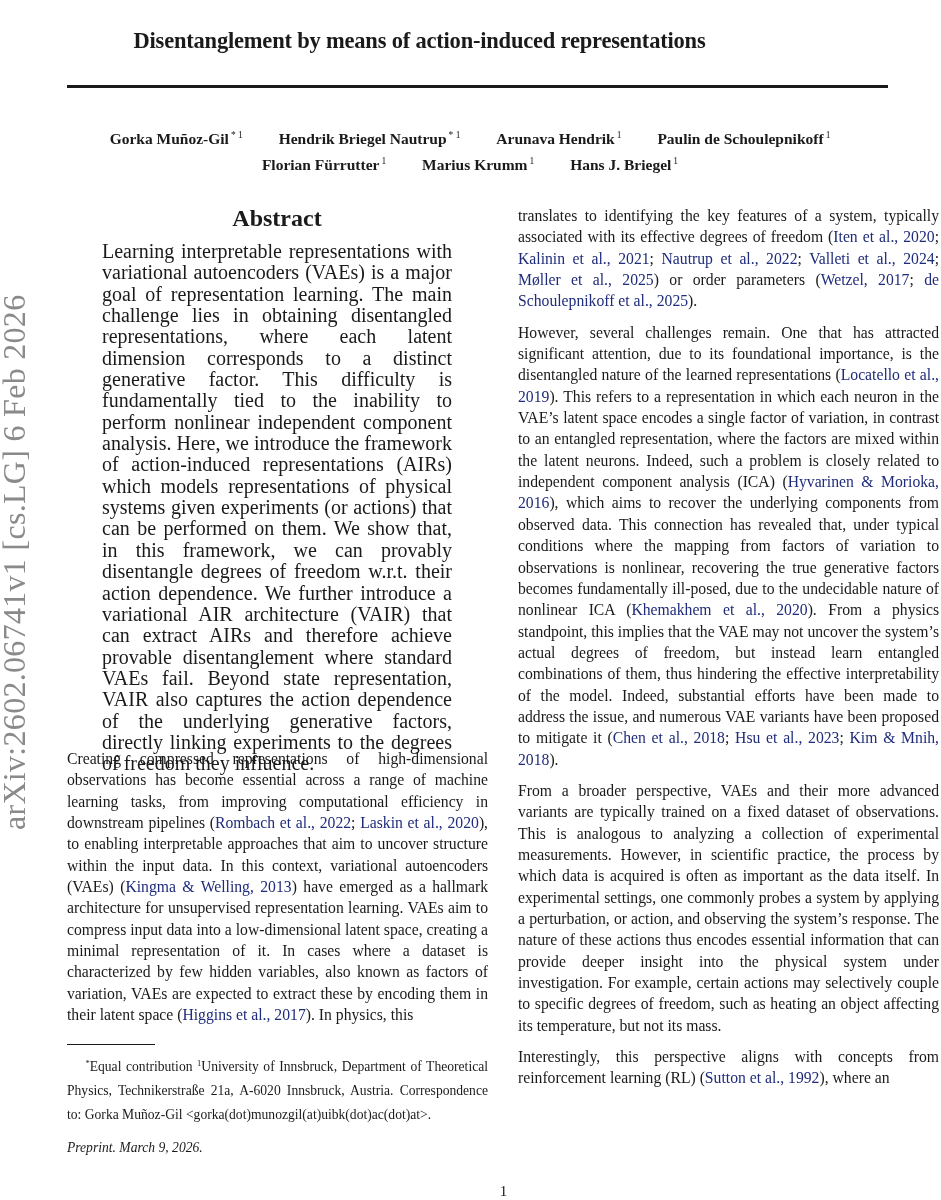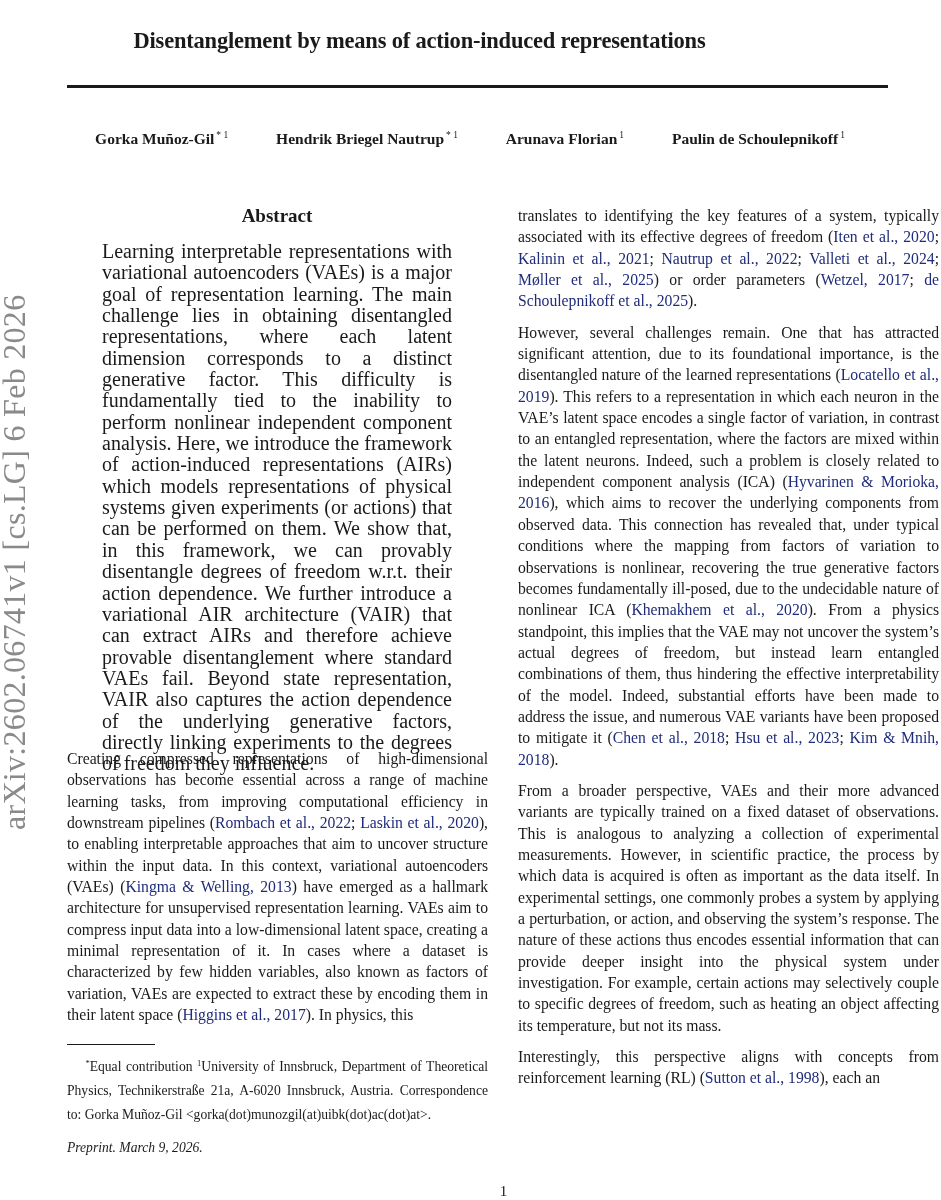--- a/index.html
+++ b/index.html
@@ -12,30 +12,30 @@
     position: absolute; left: 0; width: 839px; top: 28px;
     text-align: center; font-weight: bold; font-size: 22.5px; letter-spacing: -0.2px;
   }
   .title-rule {
     position: absolute; left: 67px; width: 821px; top: 85px; height: 2.5px; background: #1a1a1a;
   }
   .authors {
     position: absolute; left: 60px; width: 820px; top: 124px;
     text-align: center; font-weight: bold; font-size: 15.5px; line-height: 22px;
   }
-  .author { margin: 0 22px; white-space: nowrap; }
+  .author { margin: 0 16px; white-space: nowrap; }
   .author sup { font-weight: normal; font-size: 9.5px; vertical-align: 6px; margin-left: 2px; }
   .watermark {
     position: absolute; left: -4px; top: 830px;
     transform-origin: 0 0; transform: rotate(-90deg);
     font-size: 32px; color: #8a8a8a; white-space: nowrap; letter-spacing: 0.3px;
   }
   .abstract-heading {
     position: absolute; left: 102px; width: 350px; top: 205px;
-    text-align: center; font-weight: bold; font-size: 19px;
+    text-align: center; font-weight: bold; font-size: 24px;
   }
   .abstract-body {
     position: absolute; left: 102px; width: 350px; top: 241px;
     font-size: 20px; line-height: 21.35px; text-align: justify; hyphens: manual;
   }
   .col {
     position: absolute; font-size: 15.7px; line-height: 21.35px; text-align: justify;
   }
   .col-left { left: 67px; width: 421px; top: 737px; margin-top: 11px; }
   .col-right { left: 518px; width: 421px; top: 205px; }
@@ -63,22 +63,27 @@
 
   <div class="watermark">arXiv:2602.06741v1  [cs.LG]  6 Feb 2026</div>
 
   <div class="title">Disentanglement by means of action-induced representations</div>
   <div class="title-rule"></div>
 
   <div class="authors">
     <div>
       <span class="author"><span>Gorka Muñoz-Gil</span><sup>* 1</sup></span>
       <span class="author"><span>Hendrik Briegel Nautrup</span><sup>* 1</sup></span>
-      <span class="author"><span>Arunava Florian</span><sup>1</sup></span>
+      <span class="author"><span>Arunava Hendrik</span><sup>1</sup></span>
       <span class="author"><span>Paulin de Schoulepnikoff</span><sup>1</sup></span>
+    </div>
+    <div>
+      <span class="author"><span>Florian Fürrutter</span><sup>1</sup></span>
+      <span class="author"><span>Marius Krumm</span><sup>1</sup></span>
+      <span class="author"><span>Hans J. Briegel</span><sup>1</sup></span>
     </div>
   </div>
 
   <div class="abstract-heading">Abstract</div>
   <div class="abstract-body">Learning interpretable representations with variational autoencoders (VAEs) is a major goal of representation learning. The main challenge lies in obtaining disentangled representations, where each latent dimension corresponds to a distinct generative factor. This difficulty is fundamentally tied to the inability to perform nonlinear independent component analysis. Here, we introduce the framework of action-induced representations (AIRs) which models representations of physical systems given experiments (or actions) that can be performed on them. We show that, in this framework, we can provably disentangle degrees of freedom w.r.t. their action dependence. We further introduce a variational AIR architecture (VAIR) that can extract AIRs and therefore achieve provable disentanglement where standard VAEs fail. Beyond state representation, VAIR also captures the action dependence of the underlying generative factors, directly linking experiments to the degrees of freedom they influence.</div>
 
   <div class="col col-left">
     <p><span>Creating compressed representations of high-dimensional observations has become essential across a range of machine learning tasks, from improving computational efficiency in downstream pipelines (</span><a class="cite">Rombach et al., 2022</a><span>; </span><a class="cite">Laskin et al., 2020</a><span>), to enabling interpretable approaches that aim to uncover structure within the input data. In this context, variational autoencoders (VAEs) (</span><a class="cite">Kingma &amp; Welling, 2013</a><span>) have emerged as a hallmark architecture for unsupervised representation learning. VAEs aim to compress input data into a low-dimensional latent space, creating a minimal representation of it. In cases where a dataset is characterized by few hidden variables, also known as factors of variation, VAEs are expected to extract these by encoding them in their latent space (</span><a class="cite">Higgins et al., 2017</a><span>).  In physics, this</span></p>
   </div>
 
@@ -87,17 +92,17 @@
 
   <div class="preprint">Preprint. March 9, 2026.</div>
 
   <div class="col col-right">
     <p><span>translates to identifying the key features of a system, typically associated with its effective degrees of freedom (</span><a class="cite">Iten et al., 2020</a><span>; </span><a class="cite">Kalinin et al., 2021</a><span>; </span><a class="cite">Nautrup et al., 2022</a><span>; </span><a class="cite">Valleti et al., 2024</a><span>; </span><a class="cite">Møller et al., 2025</a><span>) or order parameters (</span><a class="cite">Wetzel, 2017</a><span>; </span><a class="cite">de Schoulepnikoff et al., 2025</a><span>).</span></p>
 
     <p><span>However, several challenges remain. One that has attracted significant attention, due to its foundational importance, is the disentangled nature of the learned representations (</span><a class="cite">Locatello et al., 2019</a><span>). This refers to a representation in which each neuron in the VAE’s latent space encodes a single factor of variation, in contrast to an entangled representation, where the factors are mixed within the latent neurons. Indeed, such a problem is closely related to independent component analysis (ICA) (</span><a class="cite">Hyvarinen &amp; Morioka, 2016</a><span>), which aims to recover the underlying components from observed data. This connection has revealed that, under typical conditions where the mapping from factors of variation to observations is nonlinear, recovering the true generative factors becomes fundamentally ill-posed, due to the undecidable nature of nonlinear ICA (</span><a class="cite">Khemakhem et al., 2020</a><span>). From a physics standpoint, this implies that the VAE may not uncover the system’s actual degrees of freedom, but instead learn entangled combinations of them, thus hindering the effective interpretability of the model. Indeed, substantial efforts have been made to address the issue, and numerous VAE variants have been proposed to mitigate it (</span><a class="cite">Chen et al., 2018</a><span>; </span><a class="cite">Hsu et al., 2023</a><span>; </span><a class="cite">Kim &amp; Mnih, 2018</a><span>).</span></p>
 
     <p>From a broader perspective, VAEs and their more advanced variants are typically trained on a fixed dataset of observations. This is analogous to analyzing a collection of experimental measurements. However, in scientific practice, the process by which data is acquired is often as important as the data itself. In experimental settings, one commonly probes a system by applying a perturbation, or action, and observing the system’s response. The nature of these actions thus encodes essential information that can provide deeper insight into the physical system under investigation. For example, certain actions may selectively couple to specific degrees of freedom, such as heating an object affecting its temperature, but not its mass.</p>
 
-    <p><span>Interestingly, this perspective aligns with concepts from reinforcement learning (RL) (</span><a class="cite">Sutton et al., 1998</a><span>), each an</span></p>
+    <p><span>Interestingly, this perspective aligns with concepts from reinforcement learning (RL) (</span><a class="cite">Sutton et al., 1992</a><span>), where an</span></p>
   </div>
 
   <div class="page-number">1</div>
 </div>
 
 </body></html>

